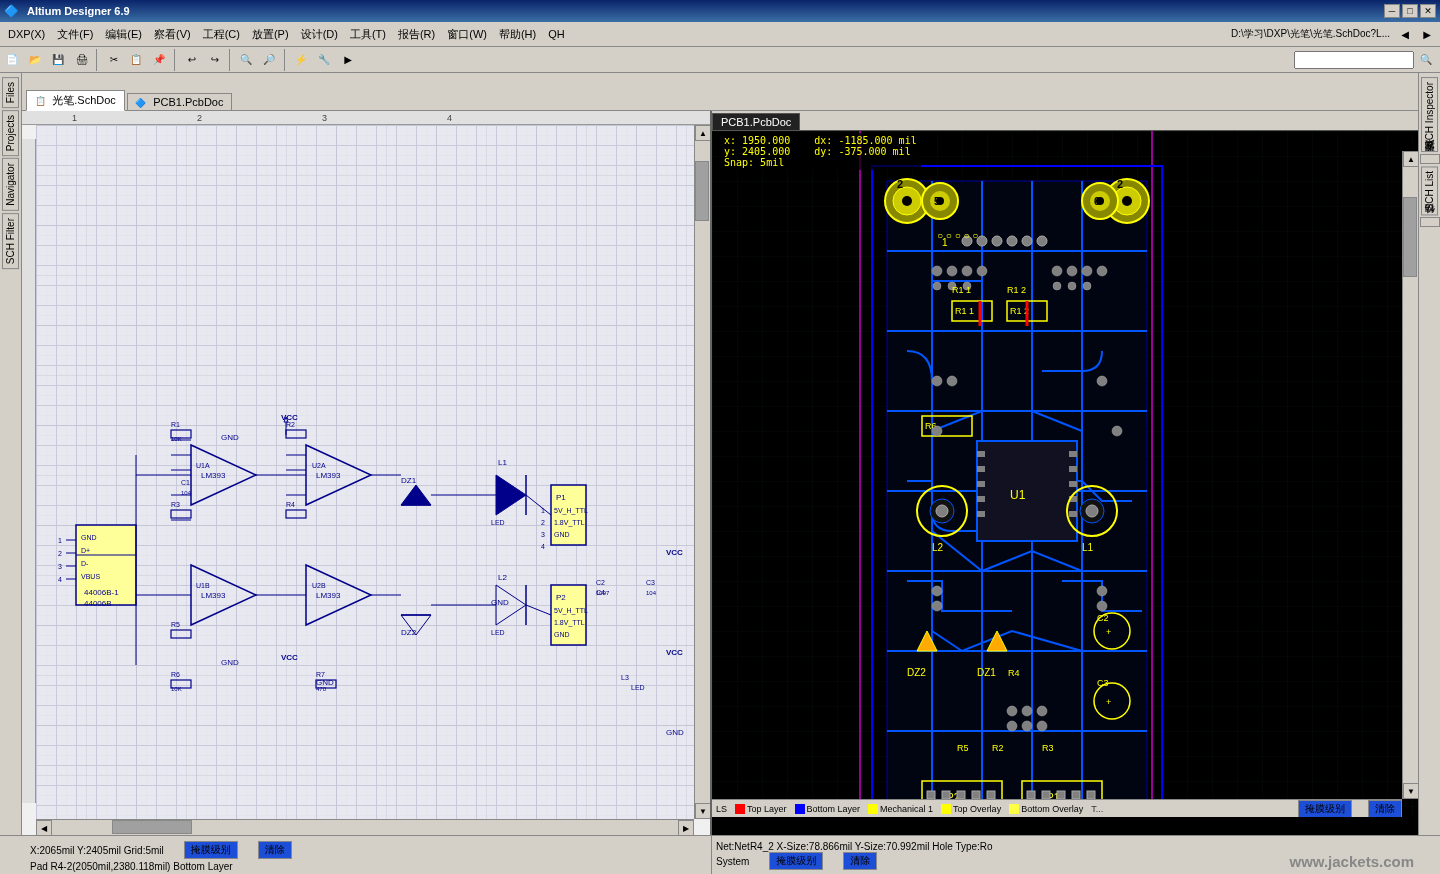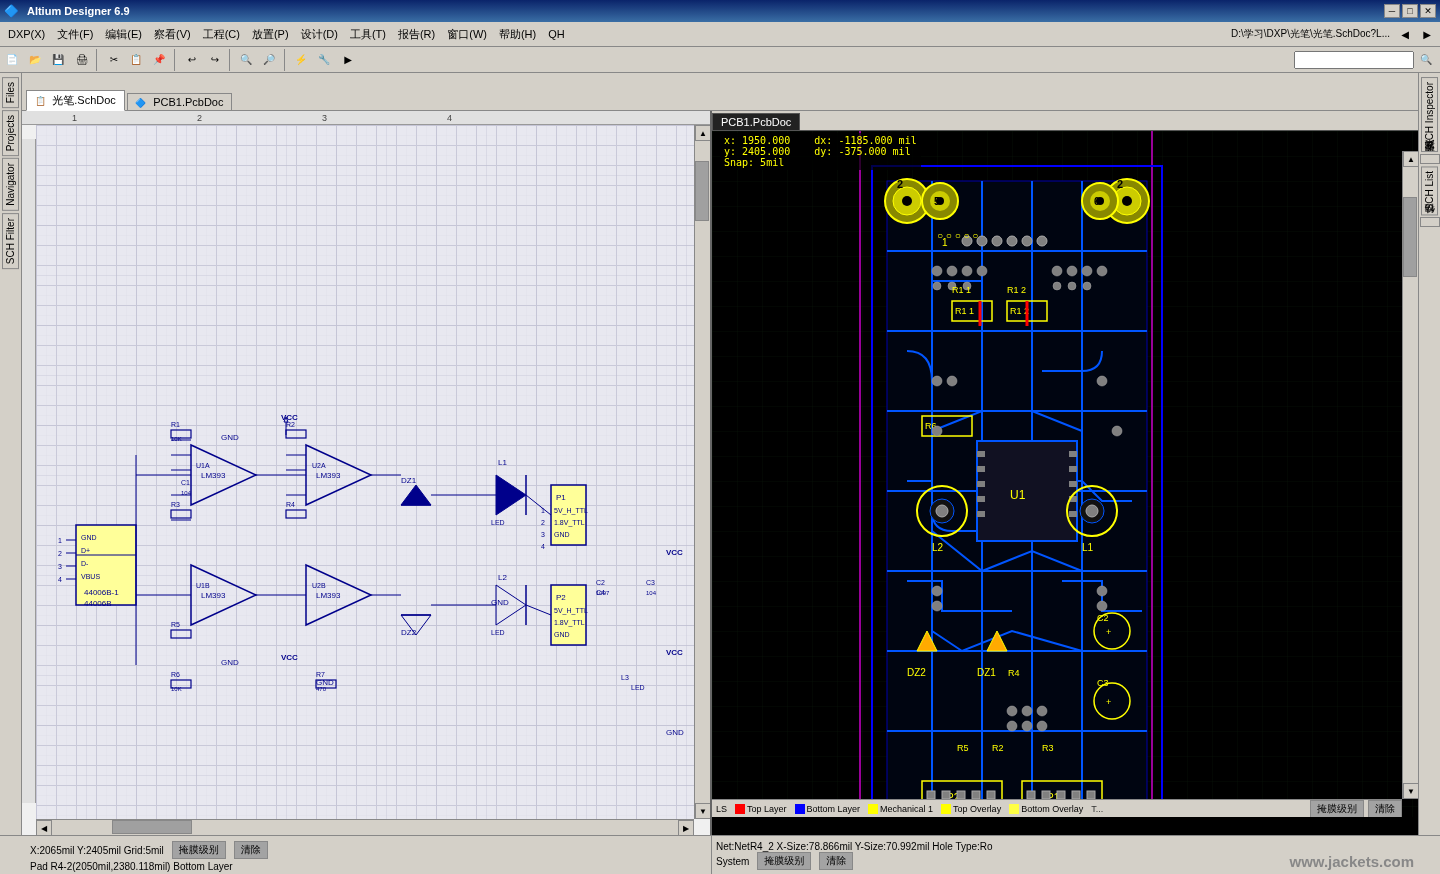--- a/index.html
+++ b/index.html
@@ -336,24 +336,24 @@
     }
     .pcb-tab.active {
       background: #222;
       color: #fff;
     }
 
     
     .mask-btn {
       padding: 1px 6px;
       font-size: 10px;
-      background: #a3a3a3;
+      background: #1d4ed8;
       border: 1px solid #888;
       cursor: pointer;
-      margin-left: 4px;
+      margin-left: 16px;
     }
   </style>
 </head>
 <body>
 
 <div class="title-bar">
   <div class="title-bar-left">
     <span style="font-size:12px; margin-right:4px;">🔷</span>
     <span class="altium-logo">Altium Designer 6.9</span>
   </div>

